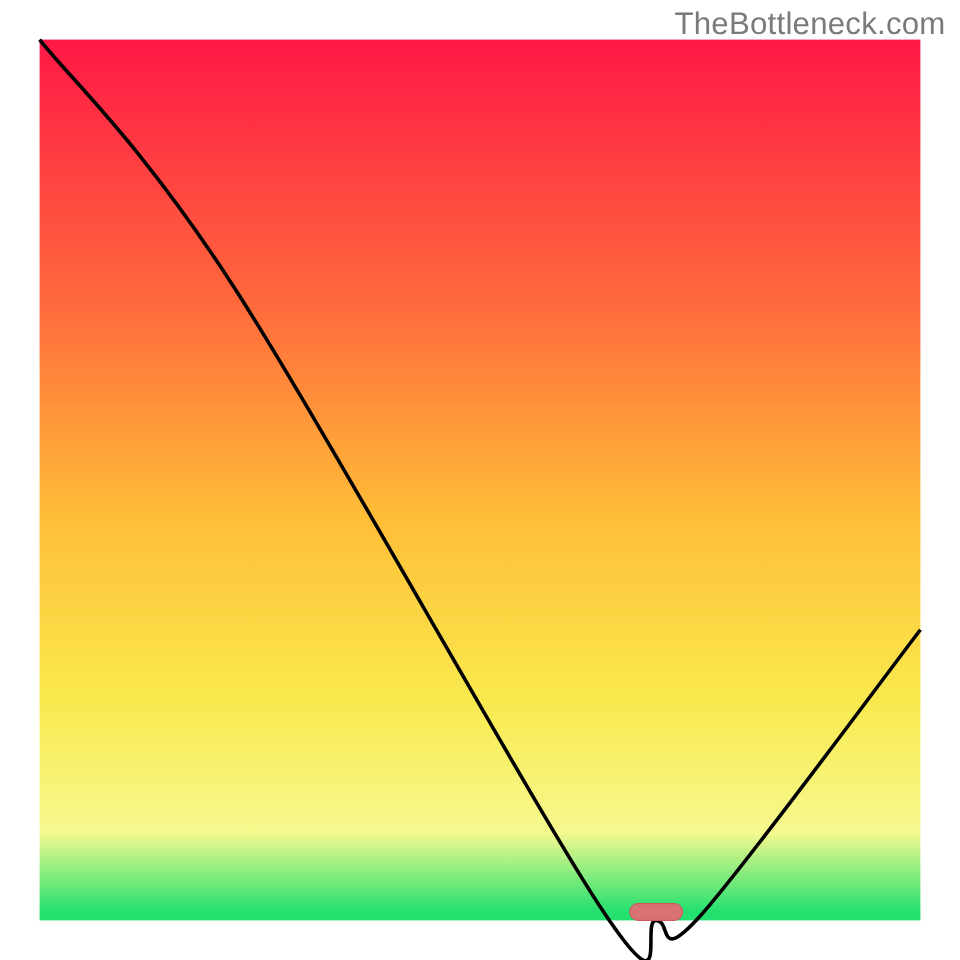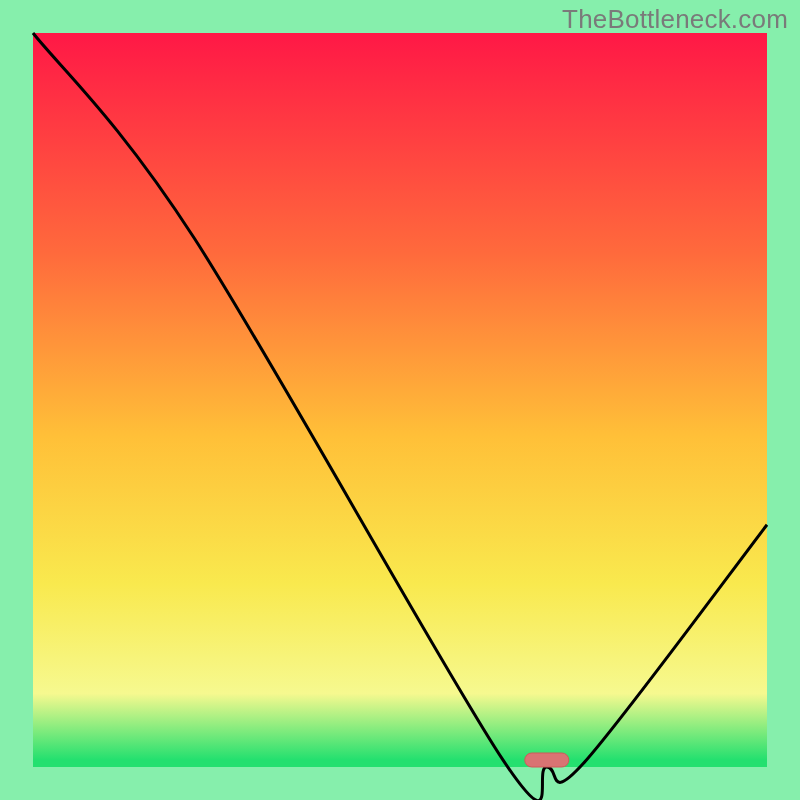--- a/index.html
+++ b/index.html
@@ -8,21 +8,21 @@
     width: 800px;
     height: 800px;
     overflow: hidden;
     background: #000;
     font-family: Arial, Helvetica, sans-serif;
   }
   .frame {
     position: relative;
     width: 800px;
     height: 800px;
-    background: #86efac;
+    background: #ffffff;
   }
   .watermark {
     position: absolute;
     top: 4px;
     right: 12px;
     color: #7a7a7a;
     font-size: 26px;
     font-weight: 400;
     letter-spacing: 0.2px;
     z-index: 10;

